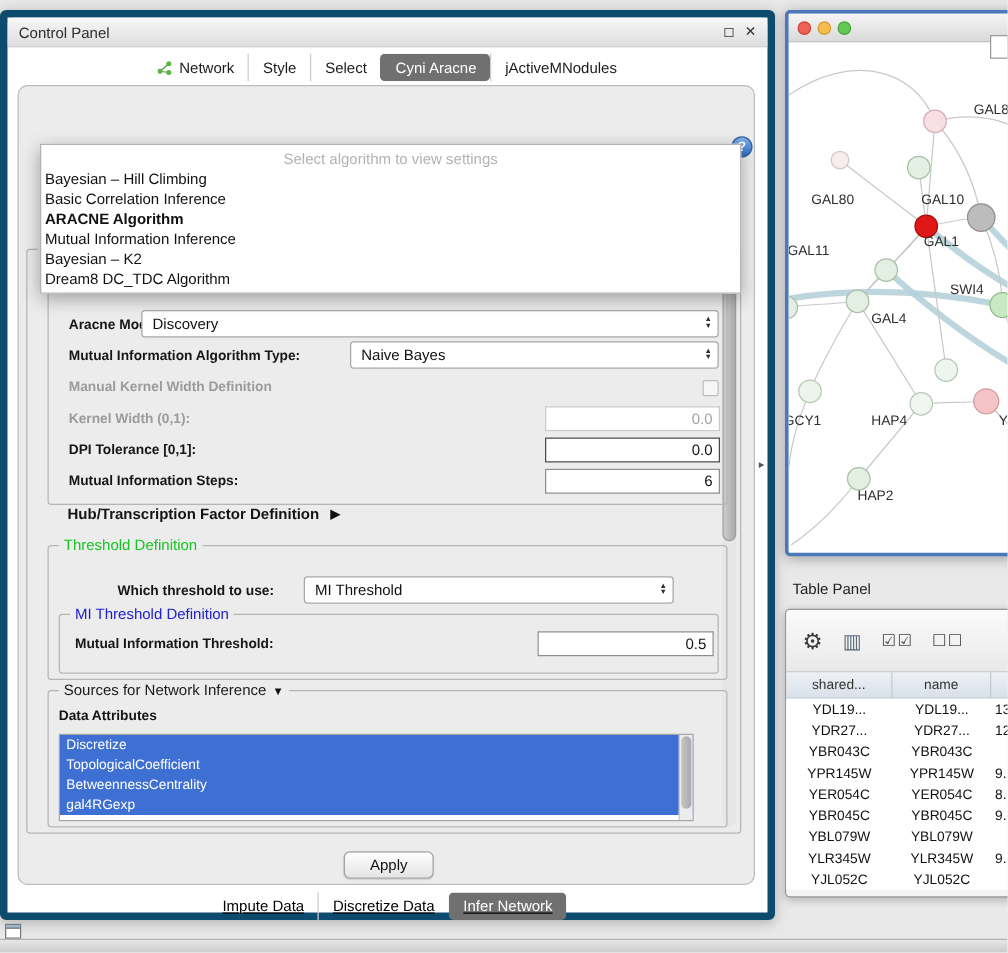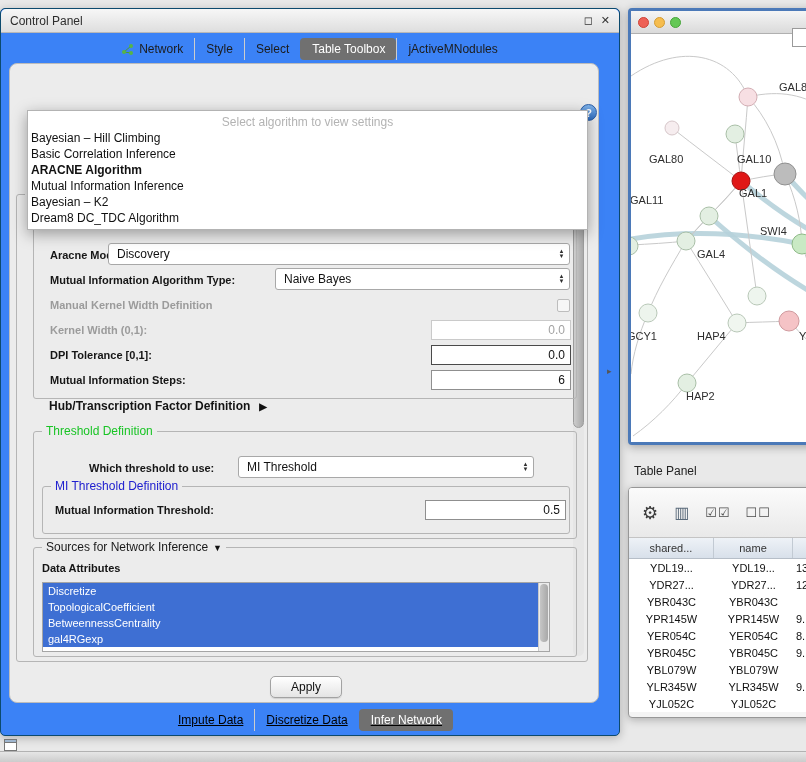--- a/index.html
+++ b/index.html
@@ -1,21 +1,21 @@
 <!DOCTYPE html>
 <html><head>
 <meta charset="utf-8">
 <style>
   * { margin:0; padding:0; box-sizing:border-box; }
   html,body { width:806px; height:762px; }
   body { background:#e9e9e9; font-family:"Liberation Sans",sans-serif; overflow:hidden; position:relative; }
   .screen { position:absolute; left:0; top:0; width:806px; height:762px; overflow:hidden; }
 
   
-  .window { position:absolute; background:#3b82f6; border:1px solid #0c4a6e; border-radius:5px; box-shadow:0 2px 10px rgba(0,0,0,.25); }
+  .window { position:absolute; background:#ffffff; border:6px solid #0c4a6e; border-radius:5px; box-shadow:0 2px 10px rgba(0,0,0,.25); }
   #control-panel { left:0; top:8px; width:620px; height:728px; }
   .titlebar { height:24px; background:linear-gradient(#f7f7f7,#dedede); border-bottom:1px solid #b8b8b8; border-radius:5px 5px 0 0; display:flex; align-items:center; padding:0 9px; font-size:12px; color:#2d2d2d; }
   .win-controls { margin-left:auto; display:flex; gap:8px; font-size:11px; color:#333; }
   .win-controls span { cursor:default; }
 
   
   .tabbar { position:absolute; top:28px; left:0; right:0; display:flex; justify-content:center; align-items:center; font-size:12px; color:#1c1c1c; height:24px;text-align:center; }
   .tab { padding:4px 11px; border-left:1px solid #cdcdcd; display:flex; align-items:center; gap:5px; height:22px; }
   .tab:first-child { border-left:none; }
   .tab.active { background:#707070; color:#fff; border-radius:4px; border-left-color:transparent; }
@@ -131,21 +131,21 @@
           </svg>
           <span>Network</span>
         </div>
         <div class="tab">
           <span>Style</span>
         </div>
         <div class="tab">
           <span>Select</span>
         </div>
         <div class="tab active">
-          <span>Table Toolbox</span>
+          <span>Cyni Aracne</span>
         </div>
         <div class="tab">
           <span>jActiveMNodules</span>
         </div>
       </div>
 
     <div class="tab-panel">
       <div class="help-btn">?</div>
 
       <div class="group" id="settings-group">

